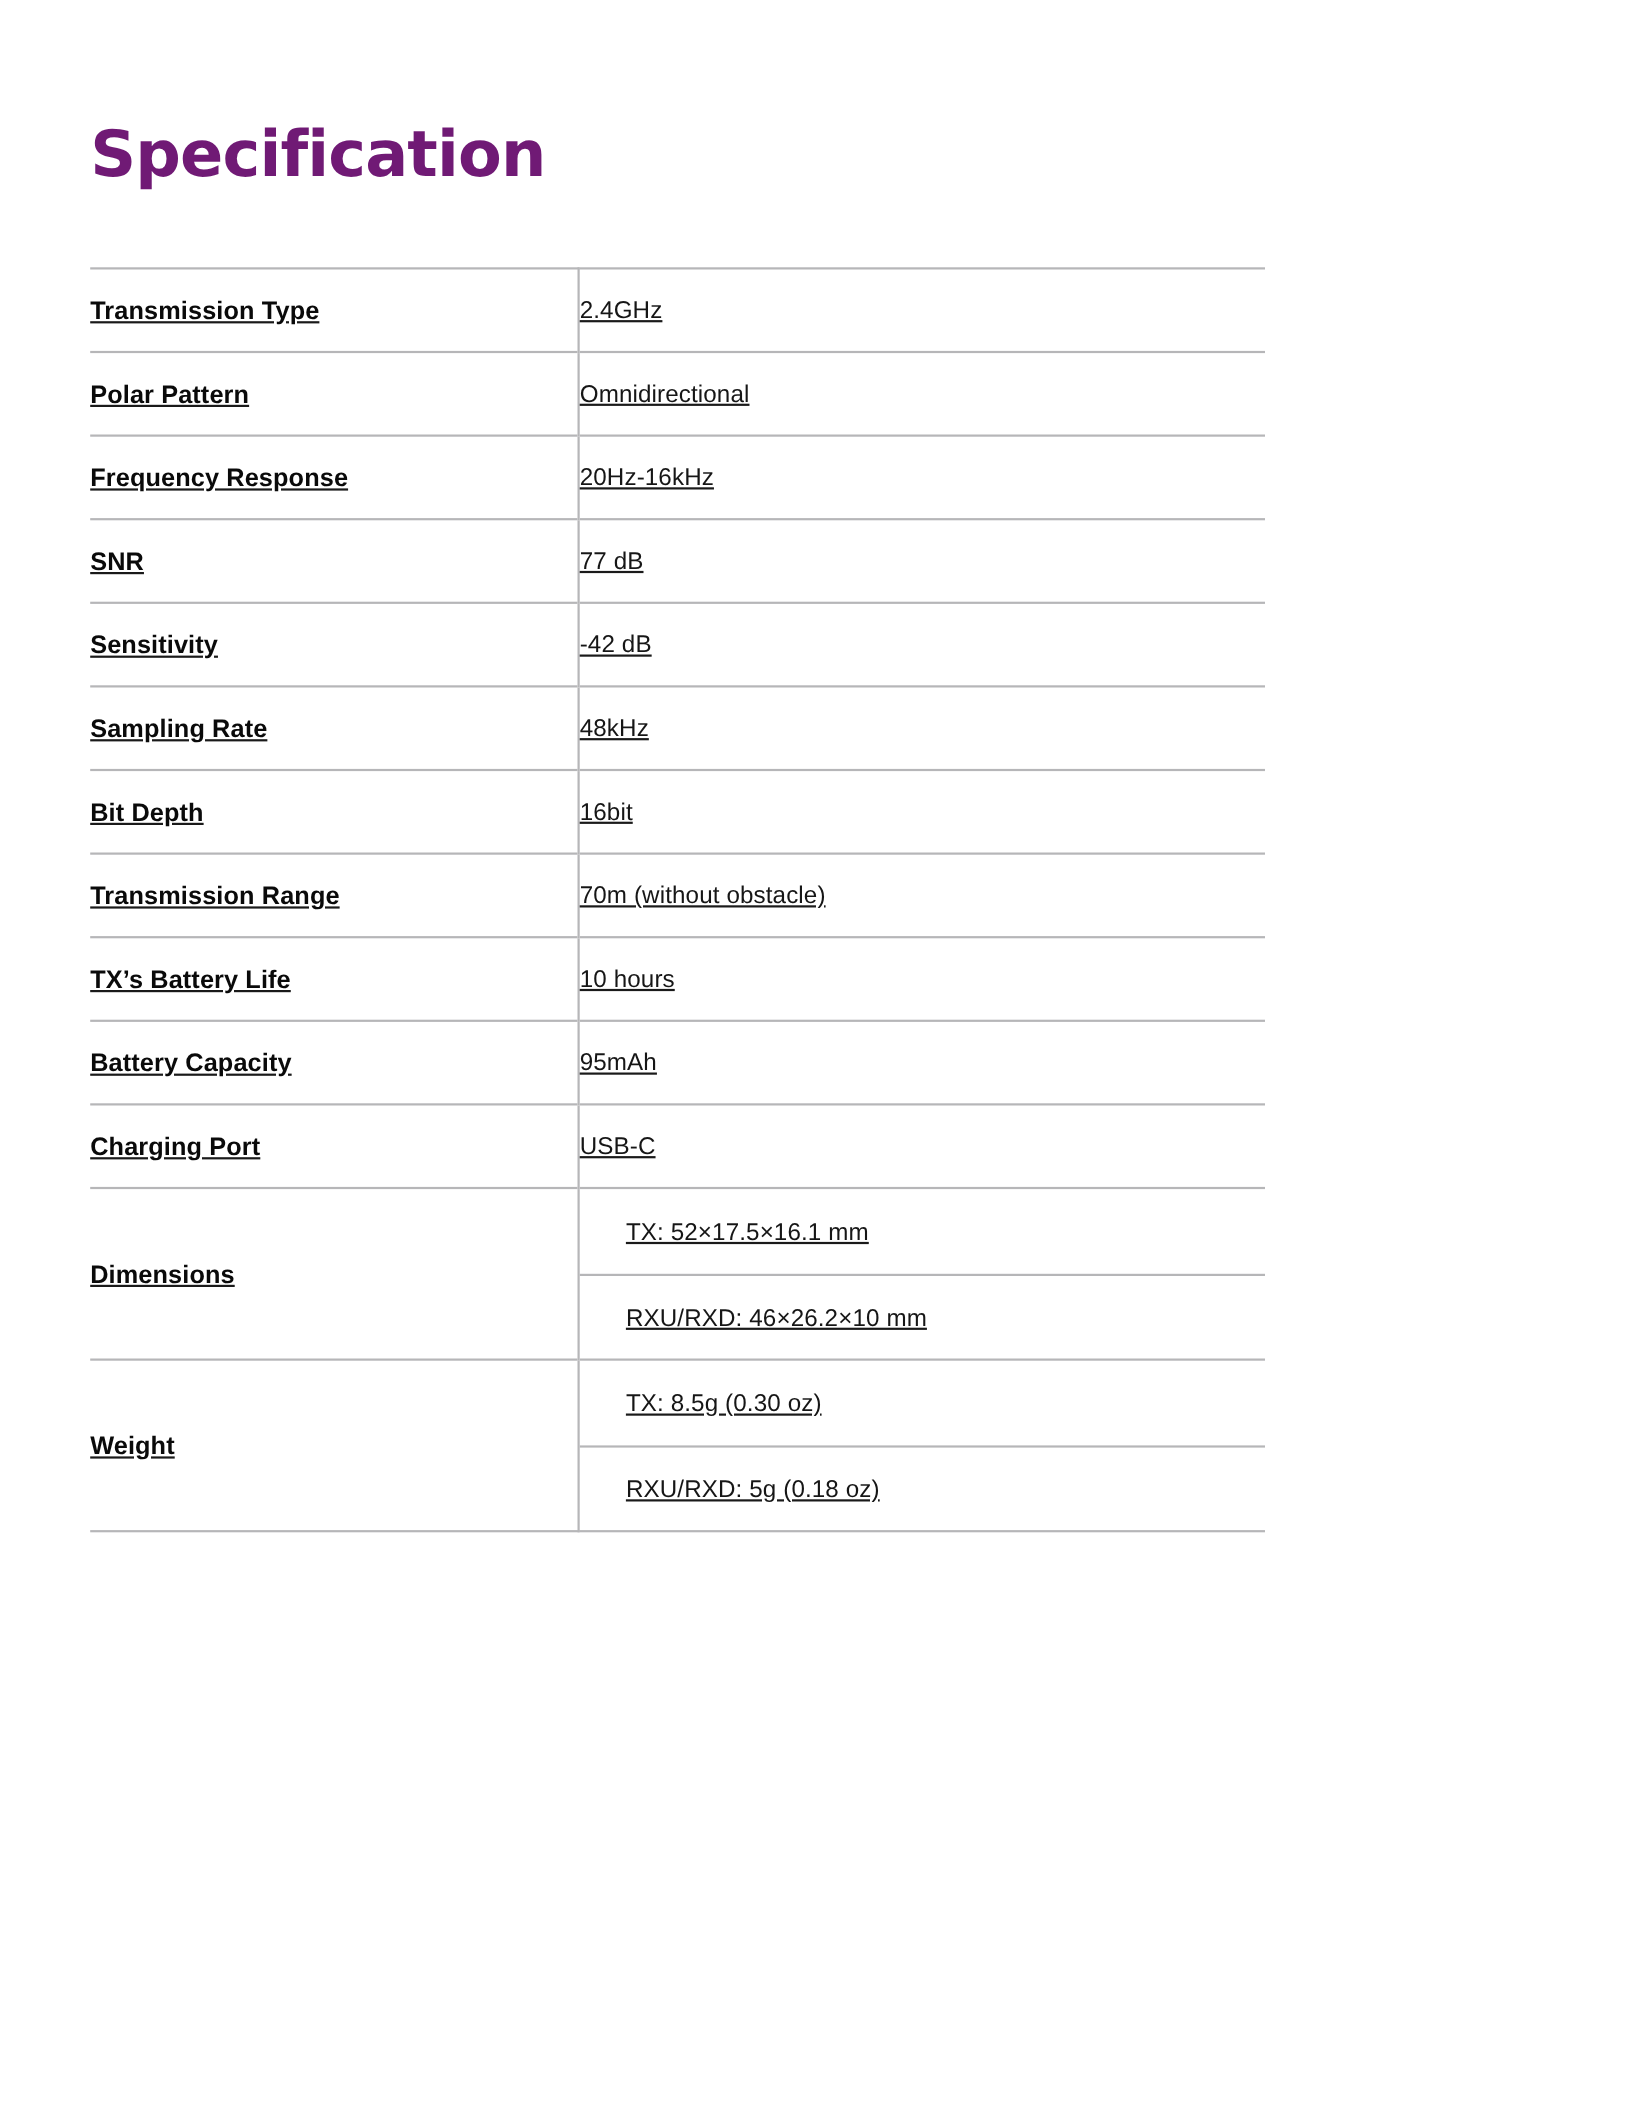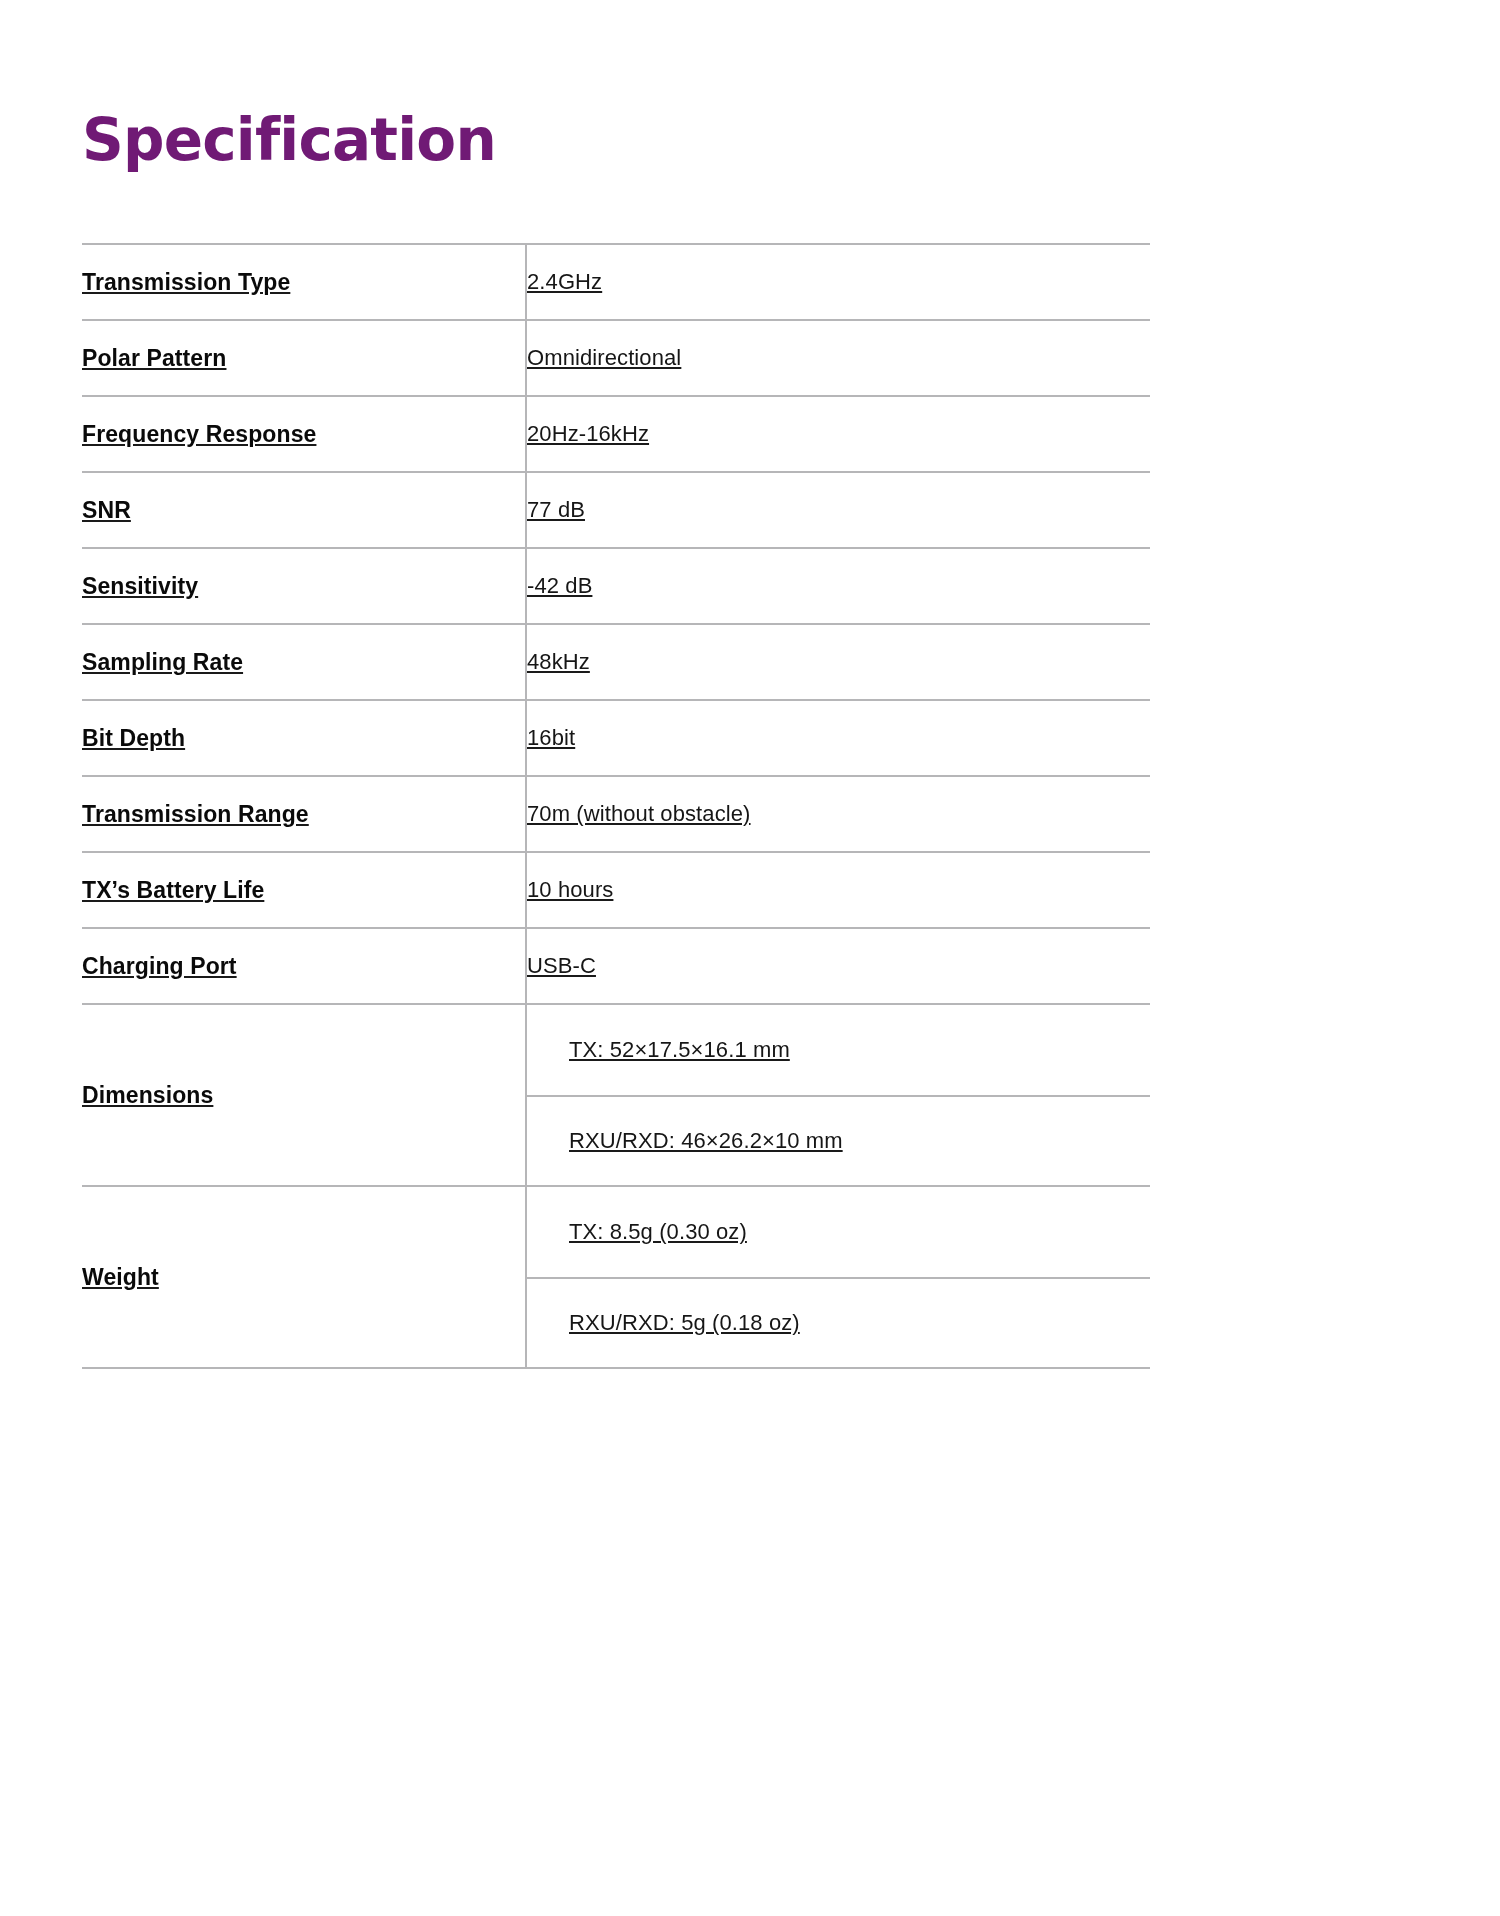--- a/index.html
+++ b/index.html
@@ -90,21 +90,21 @@
     line-height: 30px;
     display: block;
   }
 
   
   td.cell-value.stacked {
     padding: 0;
     height: 154px;
   }
   .subrow {
-    height: 90px;
+    height: 77px;
     display: flex;
     align-items: center;
     padding-left: 42px;
     box-sizing: border-box;
     text-align: right;
   }
   .subrow + .subrow {
     border-top: 2px solid #b6b6b8;
   }
   td.cell-label.tall { height: 154px; }
@@ -198,20 +198,28 @@
 
       <tr class="spec-row">
         <td class="cell-label">
           <span class="label-text">TX’s Battery Life</span>
         </td>
         <td class="cell-value">
           <span class="value-text">10 hours</span>
         </td>
       </tr>
 
+      <tr class="spec-row">
+        <td class="cell-label">
+          <span class="label-text">Battery Capacity</span>
+        </td>
+        <td class="cell-value">
+          <span class="value-text">95mAh</span>
+        </td>
+      </tr>
 
       <tr class="spec-row">
         <td class="cell-label">
           <span class="label-text">Charging Port</span>
         </td>
         <td class="cell-value">
           <span class="value-text">USB-C</span>
         </td>
       </tr>
 

